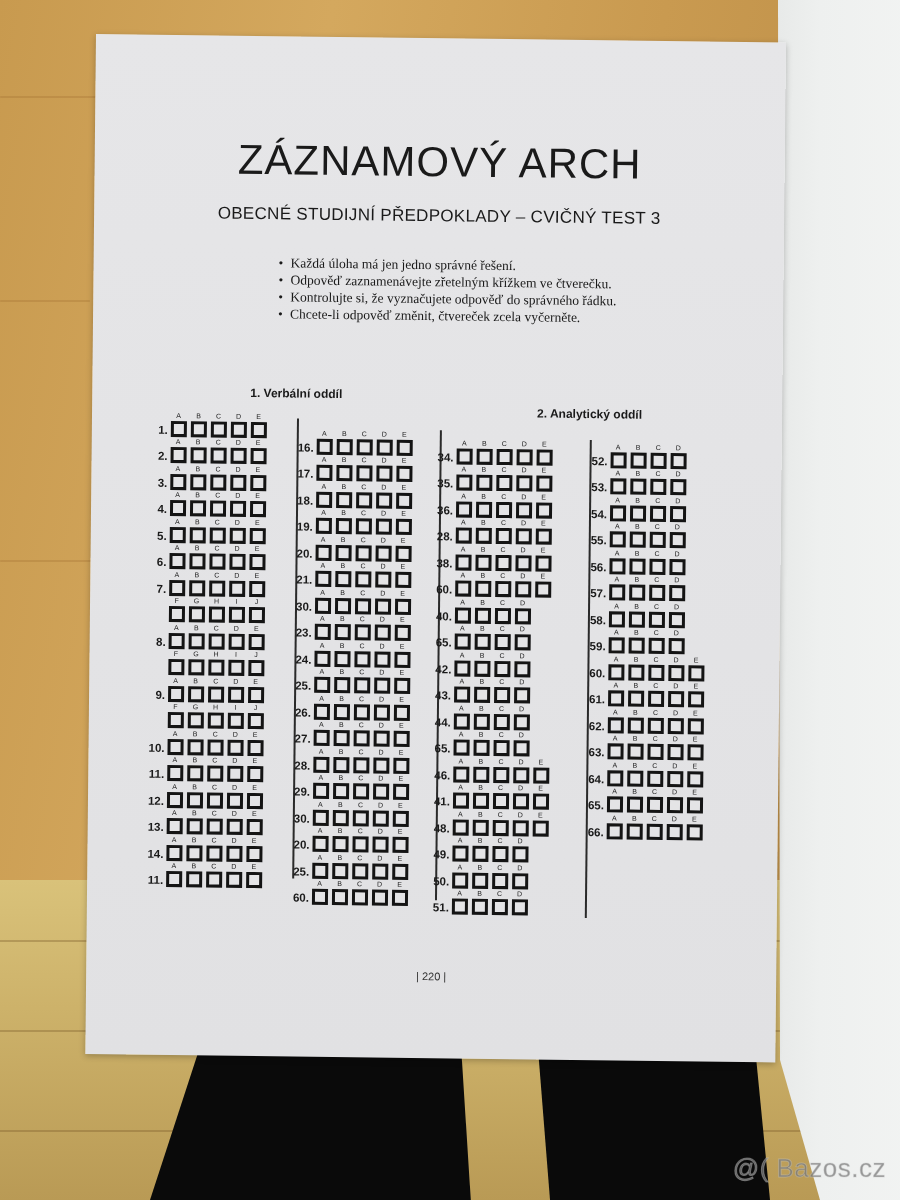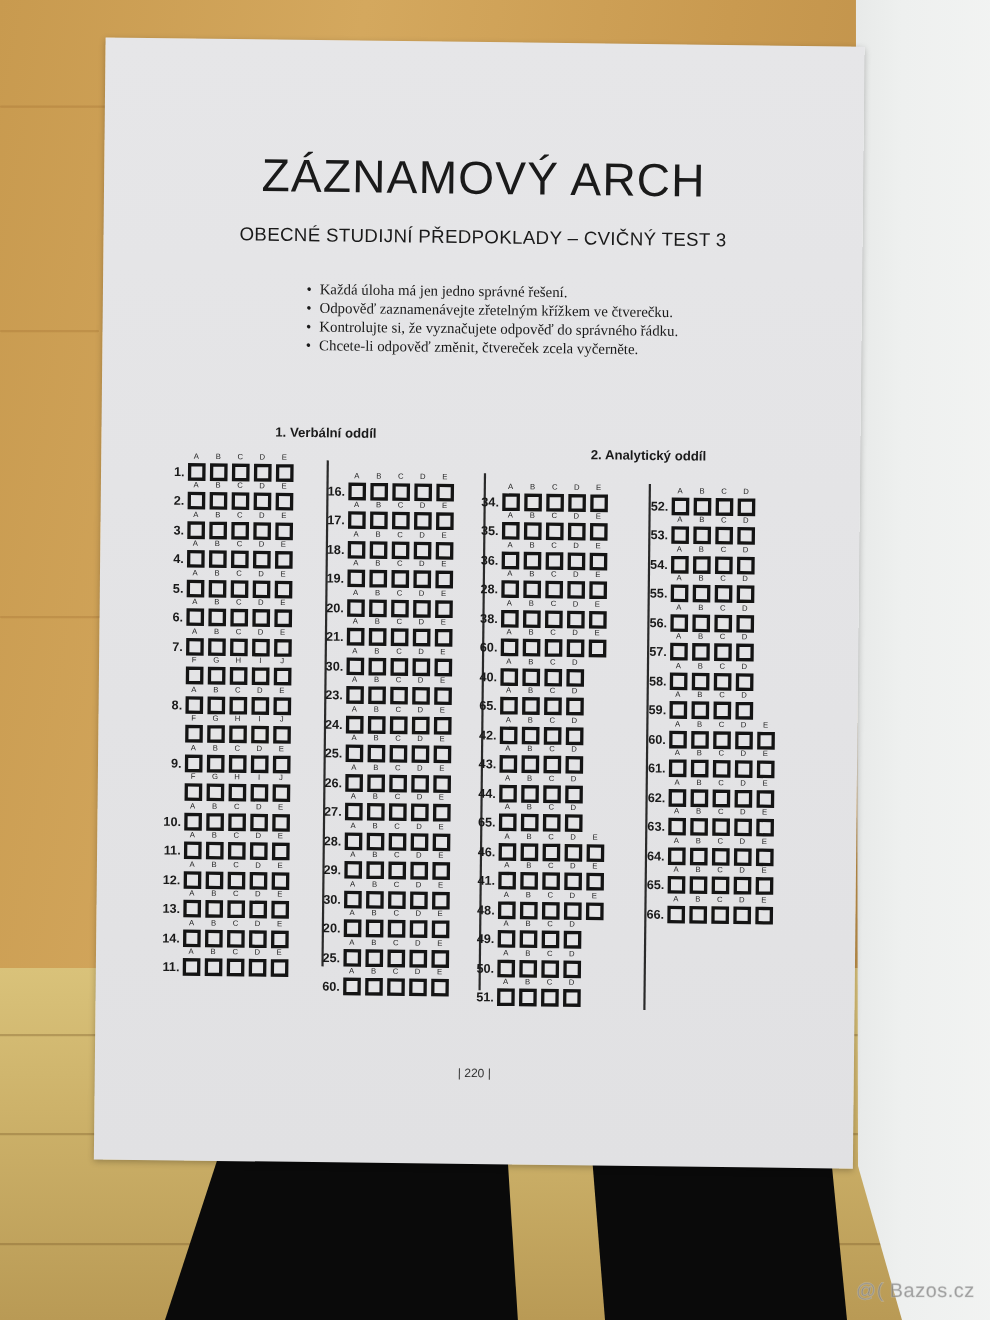--- a/index.html
+++ b/index.html
@@ -76,21 +76,21 @@
       border: 3px solid #141414; background: #e4e4e6;
     }
     .pageno {
       position: absolute; left: 0; width: 100%; top: 932px; text-align: center;
       font-size: 11px; color: #333;
     }
     .ghost {
       position: absolute; color: rgba(60,60,60,0.10); font-size: 42px; top: 112px; left: 290px;
     }
     .watermark {
-      position: absolute; right: 14px; bottom: 16px; font-size: 18px; color: rgba(120,120,120,0.75);
+      position: absolute; right: 14px; bottom: 16px; font-size: 26px; color: rgba(120,120,120,0.75);
       -webkit-text-stroke: 1px rgba(200,200,200,0.4); letter-spacing: 0.5px;
     }
   </style>
 </head>
 <body>
 
 <div class="floor">
   <div class="plank" style="top:60px"></div>
   <div class="plank" style="top:150px"></div>
   <div class="plank" style="top:250px"></div>

